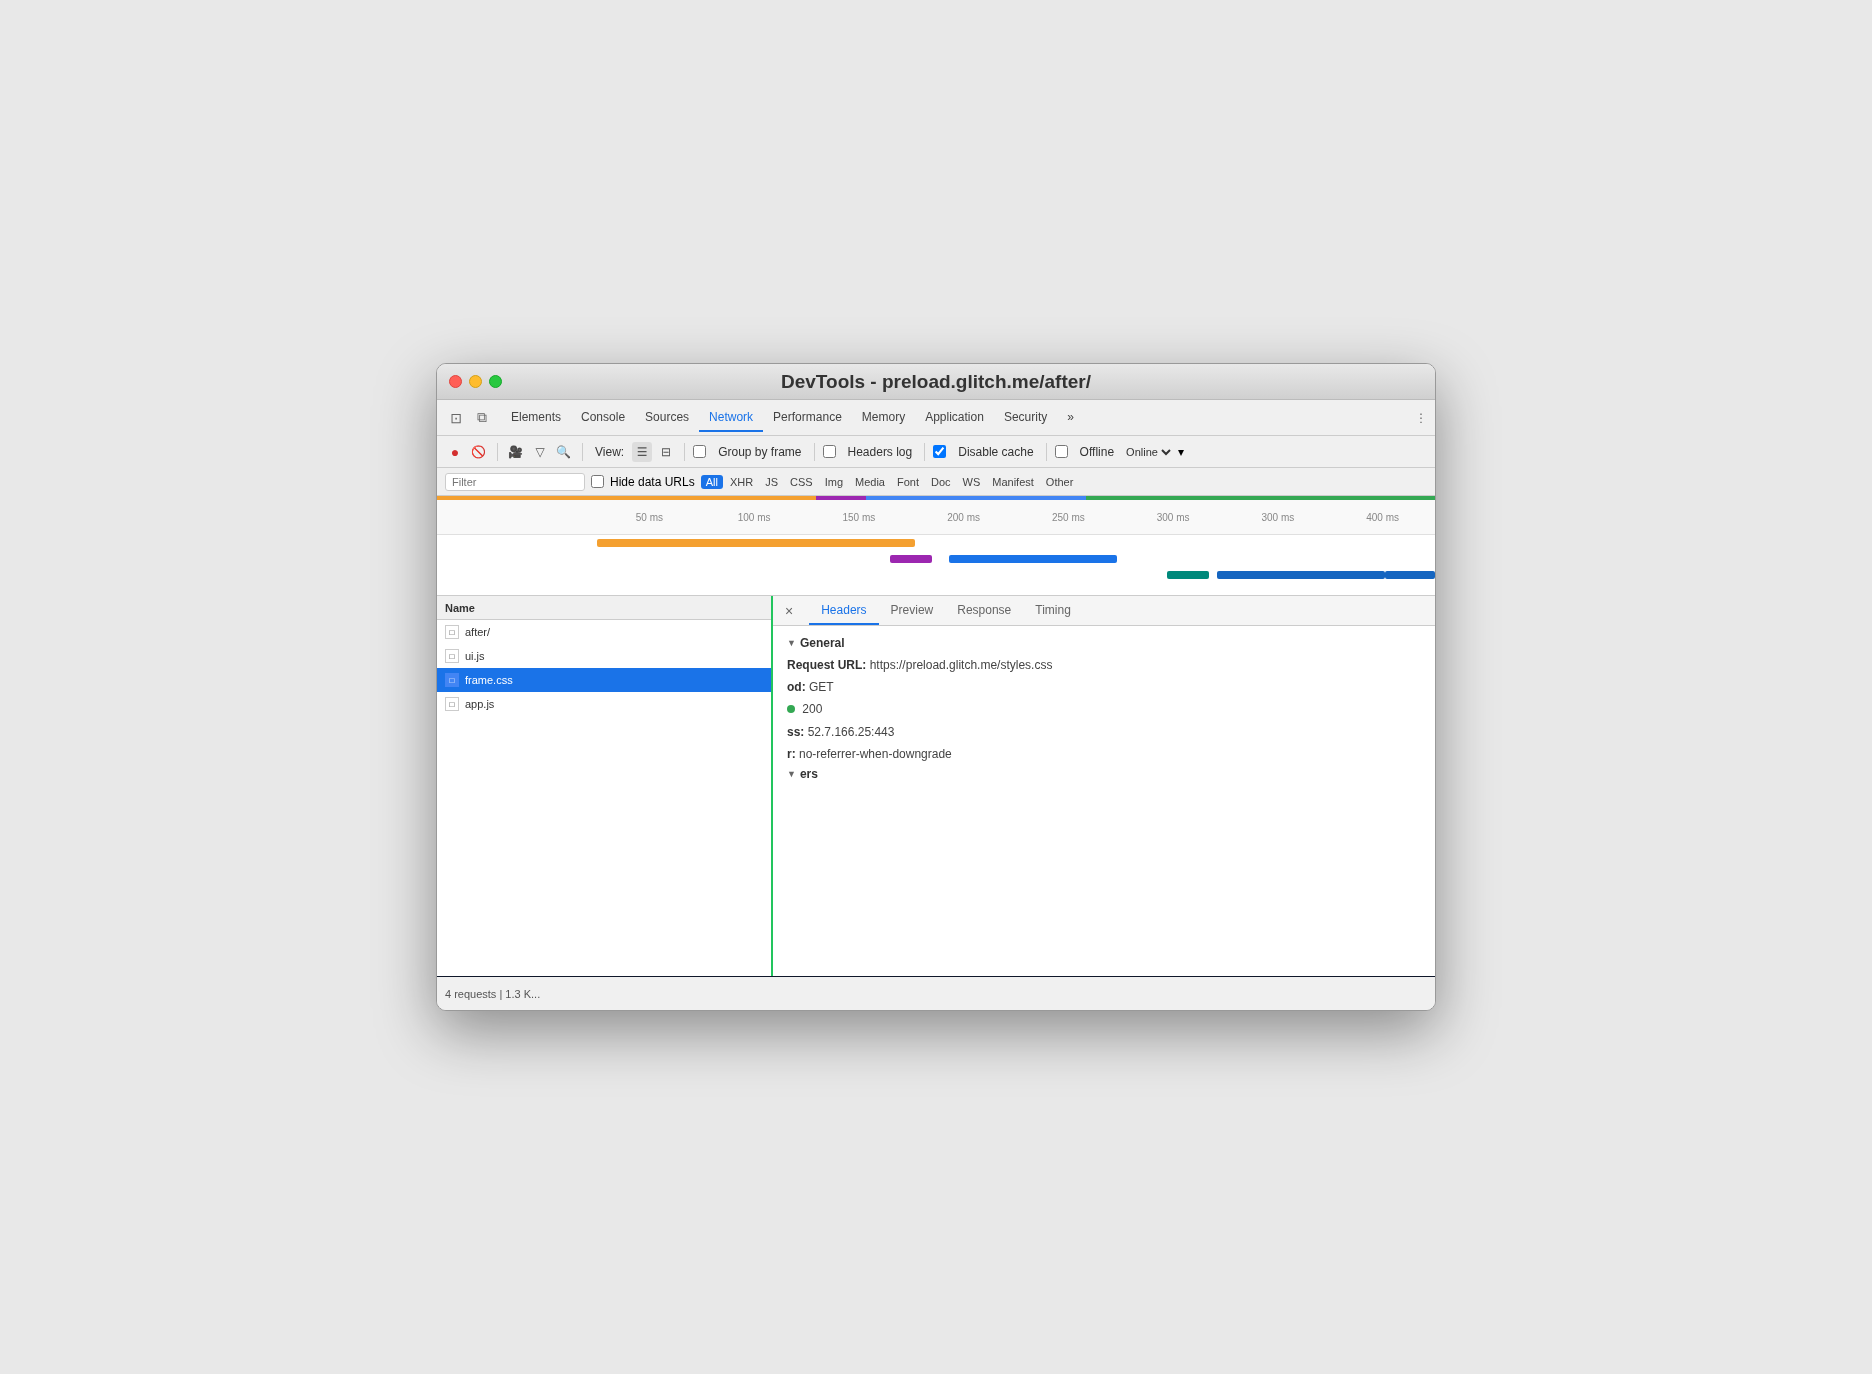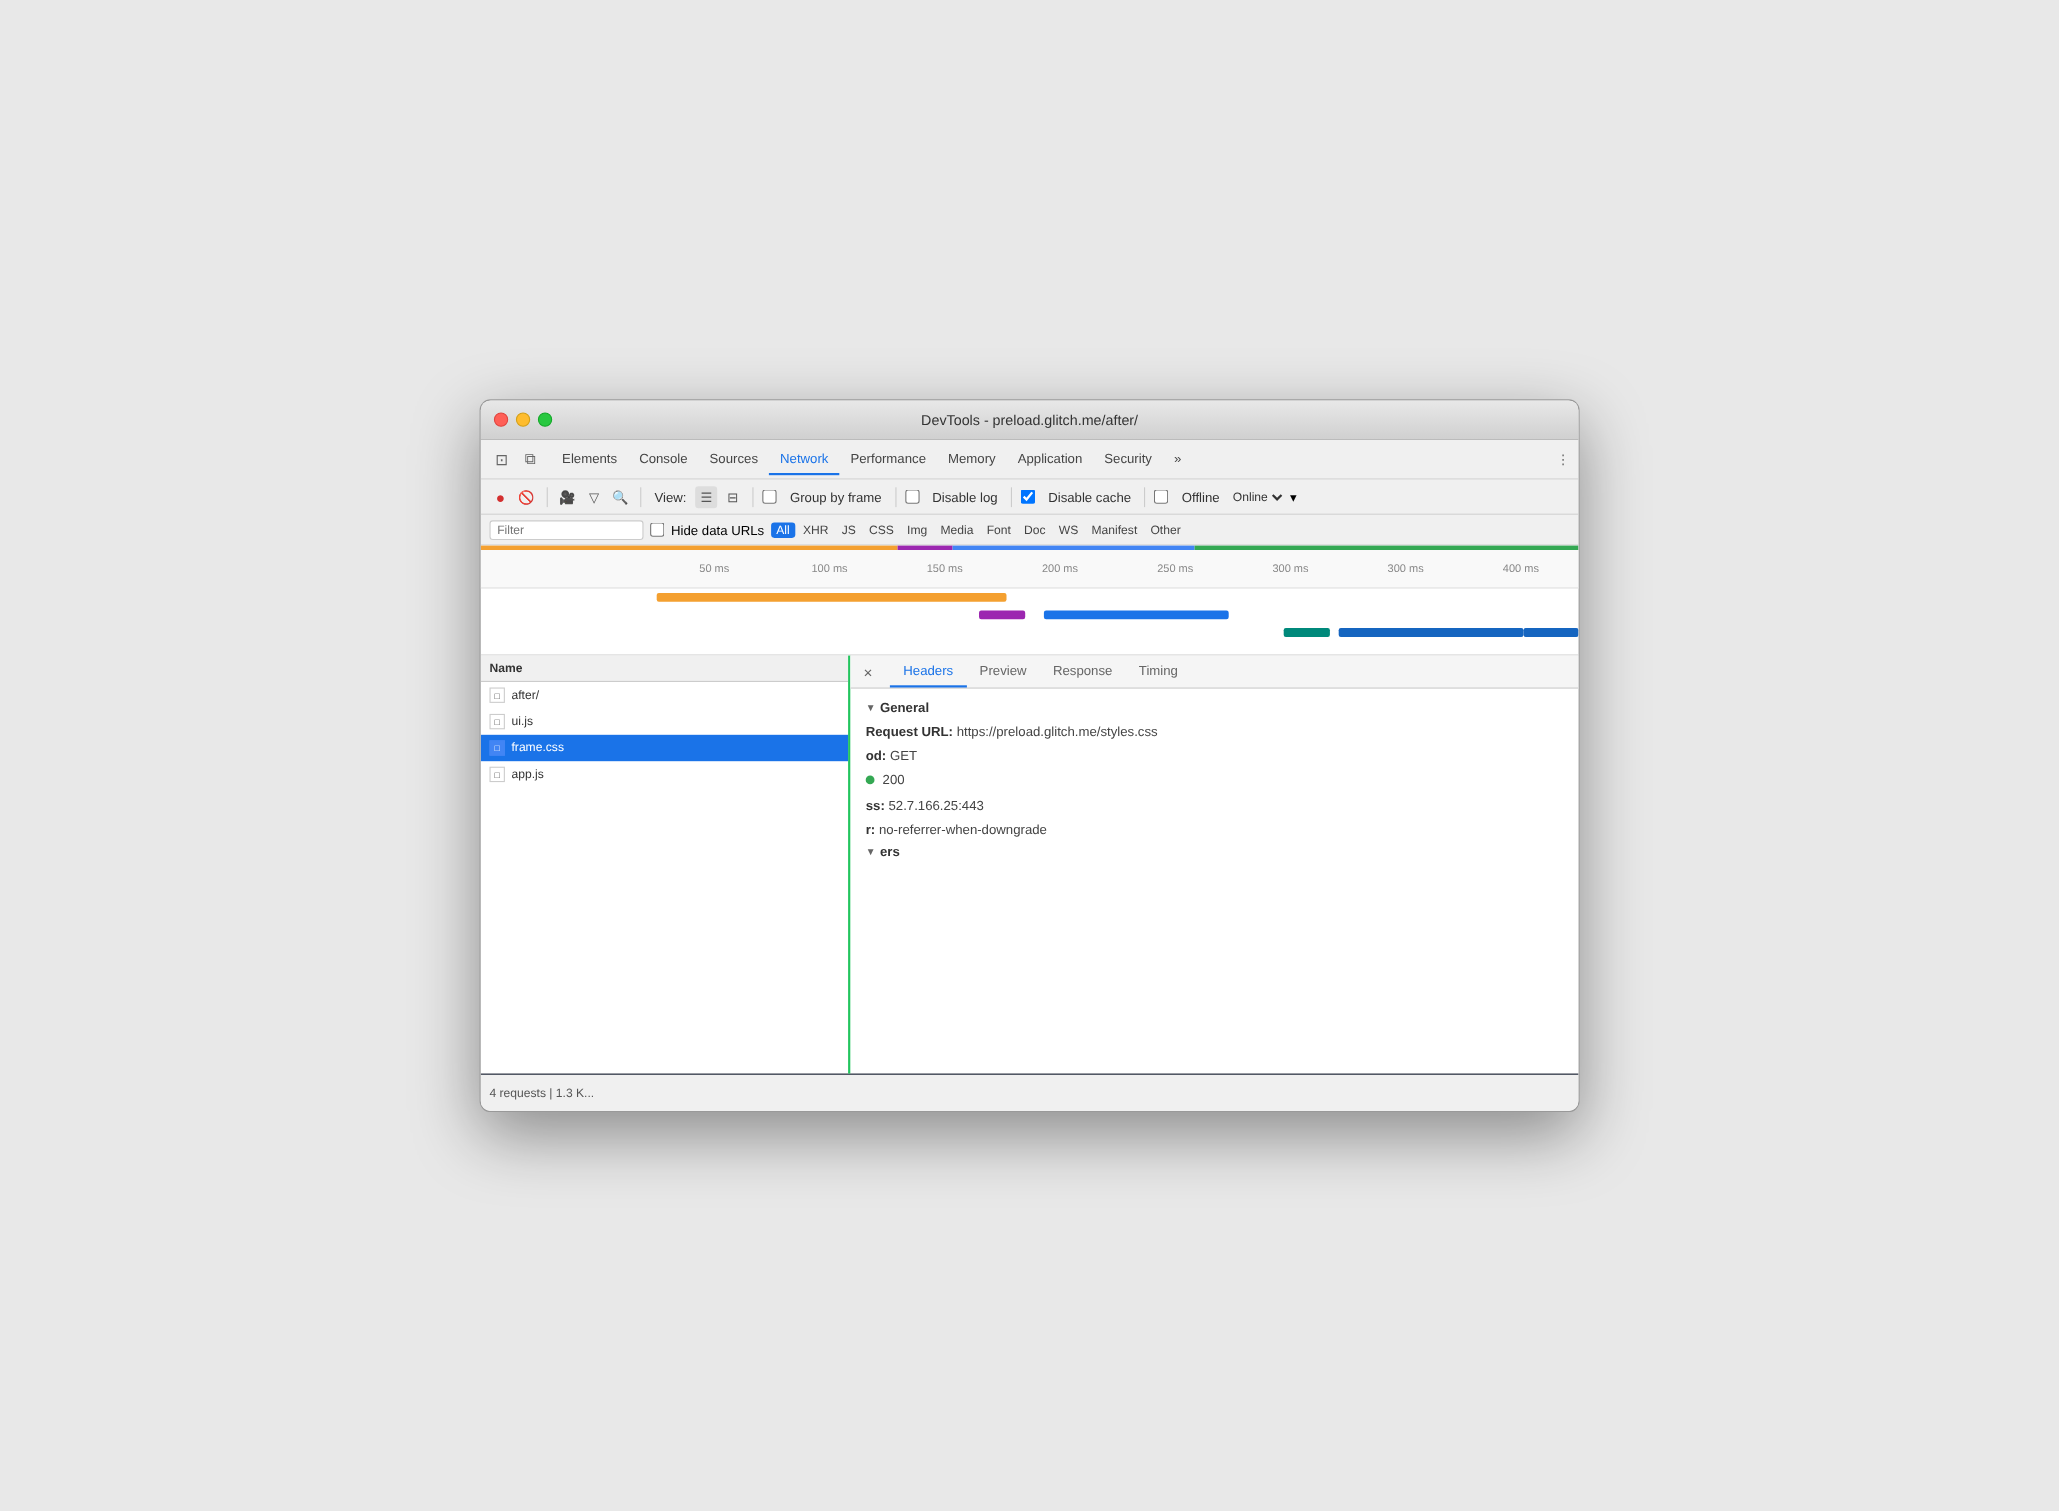--- a/index.html
+++ b/index.html
@@ -42,22 +42,22 @@
       border-radius: 50%;
       border: 0.5px solid rgba(0,0,0,0.2);
     }
     .traffic-light.red { background: #ff5f57; border-color: #e0443e; }
     .traffic-light.yellow { background: #febc2e; border-color: #d4a017; }
     .traffic-light.green { background: #28c840; border-color: #14a929; }
     .title-bar-title {
       position: absolute;
       left: 50%;
       transform: translateX(-50%);
-      font-size: 13px;
-      font-weight: 400;
+      font-size: 19px;
+      font-weight: 700;
       color: #333;
     }
 
     
     .devtools-tabs {
       background: #f0f0f0;
       border-bottom: 1px solid #ccc;
       display: flex;
       align-items: center;
       padding: 0 8px;
@@ -393,21 +393,21 @@
     <div class="toolbar-btn">🔍</div>
     <div class="toolbar-separator"></div>
     <span class="toolbar-label">View:</span>
     <div class="toolbar-btn active">☰</div>
     <div class="toolbar-btn">⊟</div>
     <div class="toolbar-separator"></div>
     <input type="checkbox" class="toolbar-checkbox" style="">
     <span class="toolbar-label">Group by frame</span>
     <div class="toolbar-separator"></div>
     <input type="checkbox" class="toolbar-checkbox" style="">
-    <span class="toolbar-label">Disable log</span>
+    <span class="toolbar-label">Headers log</span>
     <div class="toolbar-separator"></div>
     <input type="checkbox" class="toolbar-checkbox" checked="" style="">
     <span class="toolbar-label">Disable cache</span>
     <div class="toolbar-separator"></div>
     <input type="checkbox" class="toolbar-checkbox" style="">
     <span class="toolbar-label">Offline</span>
     <select class="toolbar-select">
       <option>Online</option>
     </select>
     <span>▾</span>

